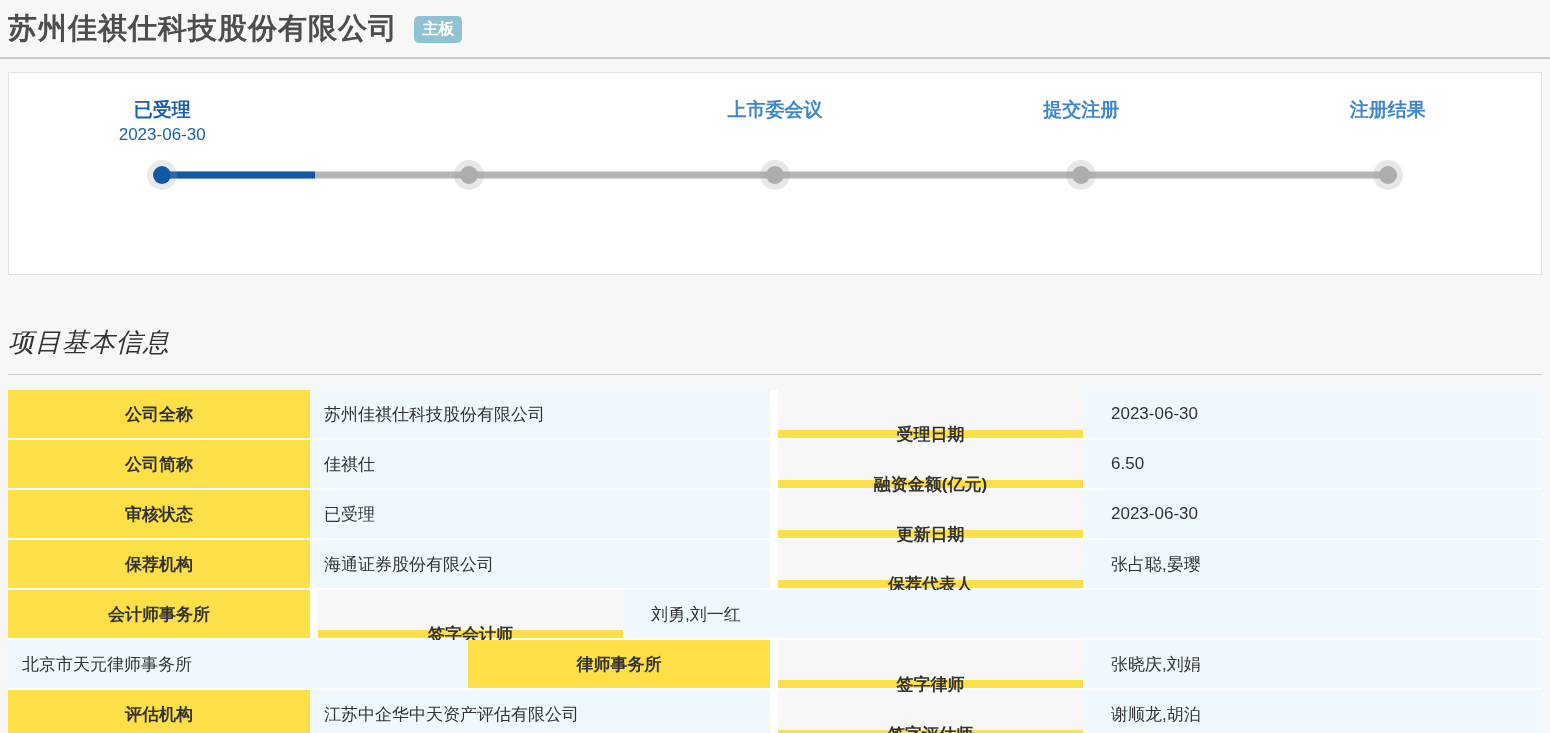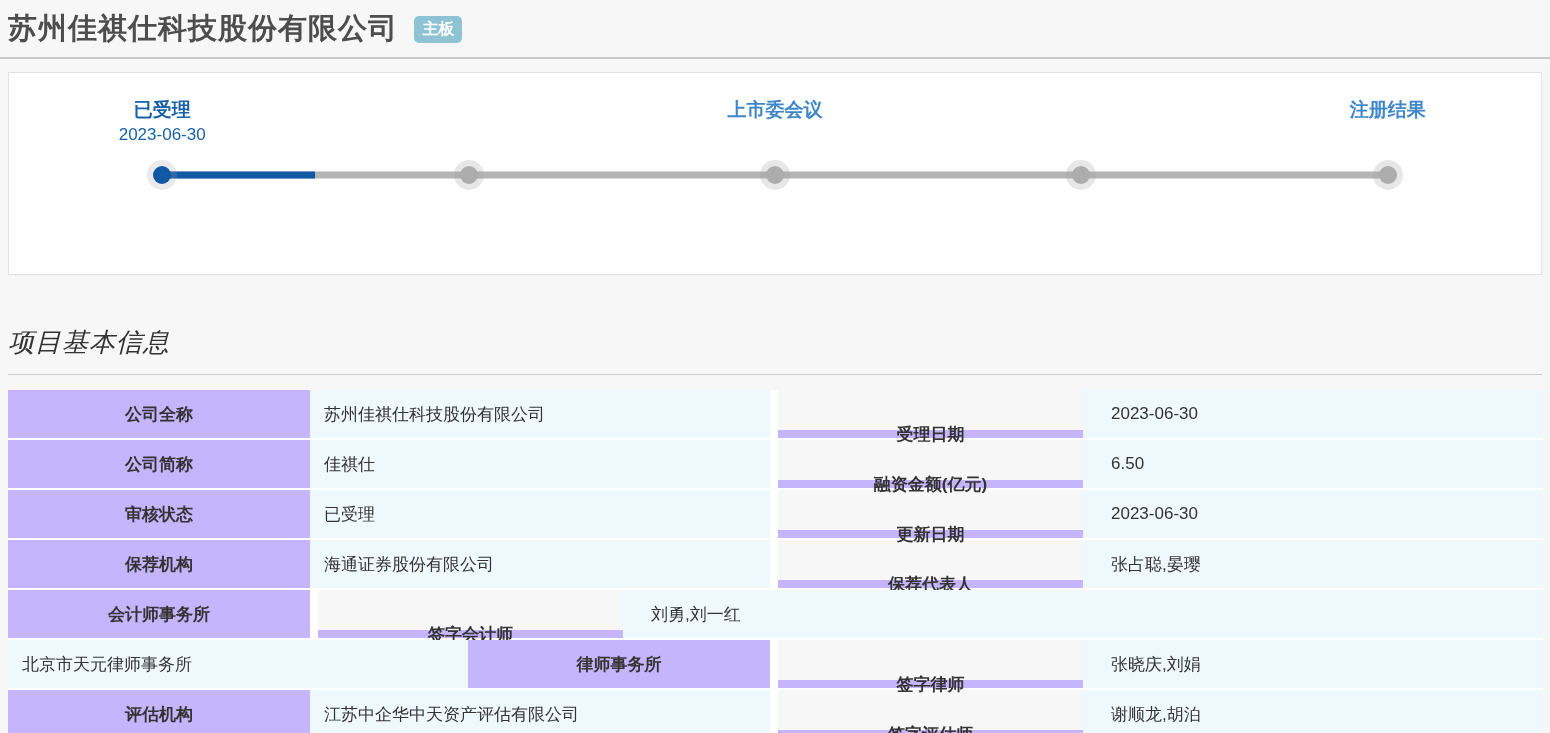--- a/index.html
+++ b/index.html
@@ -45,21 +45,21 @@
   .track-band .dot:nth-of-type(5){left:90%;}
   
   .section-head{
     margin:24px 8px 0;padding:26px 0 14px;border-bottom:1px solid #ccc;
     font-size:26px;color:#333;letter-spacing:1px;font-style:italic;
   }
   
   .info-table{margin:15px 8px 0;}
   .info-row{display:flex;height:48px;border-bottom:2px solid #fff;}
   .cell{display:flex;align-items:center;box-sizing:border-box;font-size:17px;}
-  .cell-label{justify-content:center;background:#c4b5fd;font-weight:bold;color:#333;}
+  .cell-label{justify-content:center;background:#fde047;font-weight:bold;color:#333;}
   .cell-value{background:#eef8fd;color:#333;}
   .c1{flex:0 0 302px;}
   .c2{flex:0 0 460px;padding-left:14px;}
   .gap{flex:0 0 8px;background:#fff;}
   .c3{flex:0 0 305px;margin-top:40px;}
   .c4{flex:1 1 auto;padding-left:28px;}
 </style>
 </head>
 <body>
 
@@ -76,20 +76,21 @@
         <div class="stage-date">2023-06-30</div>
       </div>
       <div class="stage pending">
         <div class="stage-date"></div>
       </div>
       <div class="stage pending">
         <div class="stage-label">上市委会议</div>
         <div class="stage-date"></div>
       </div>
       <div class="stage pending">
+        <div class="stage-label">提交注册</div>
         <div class="stage-date"></div>
       </div>
       <div class="stage pending">
         <div class="stage-label">注册结果</div>
         <div class="stage-date"></div>
       </div>
     </div>
   <div class="track-band">
 
     <div class="track">

